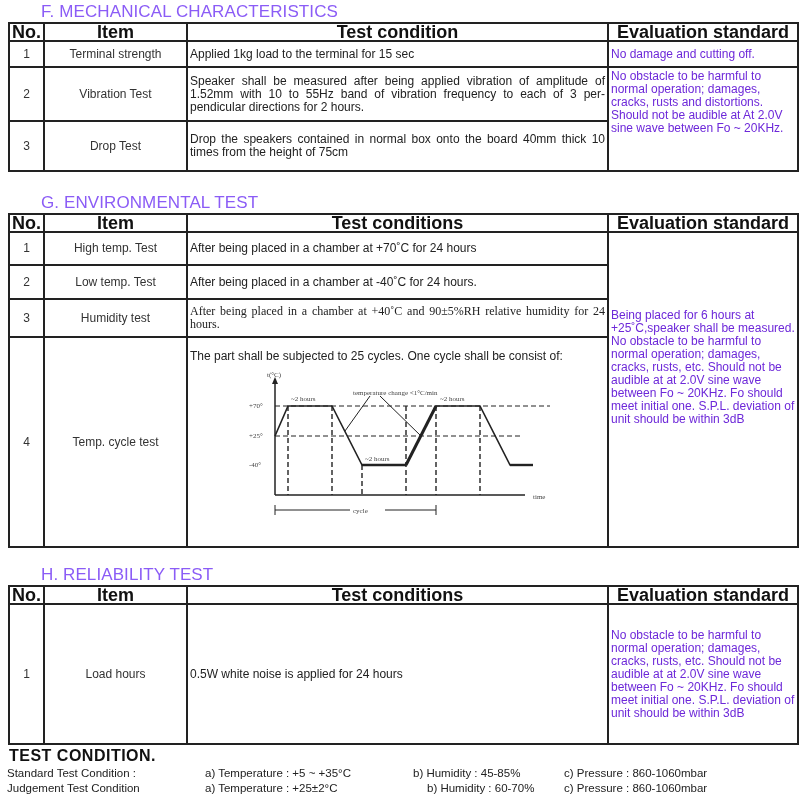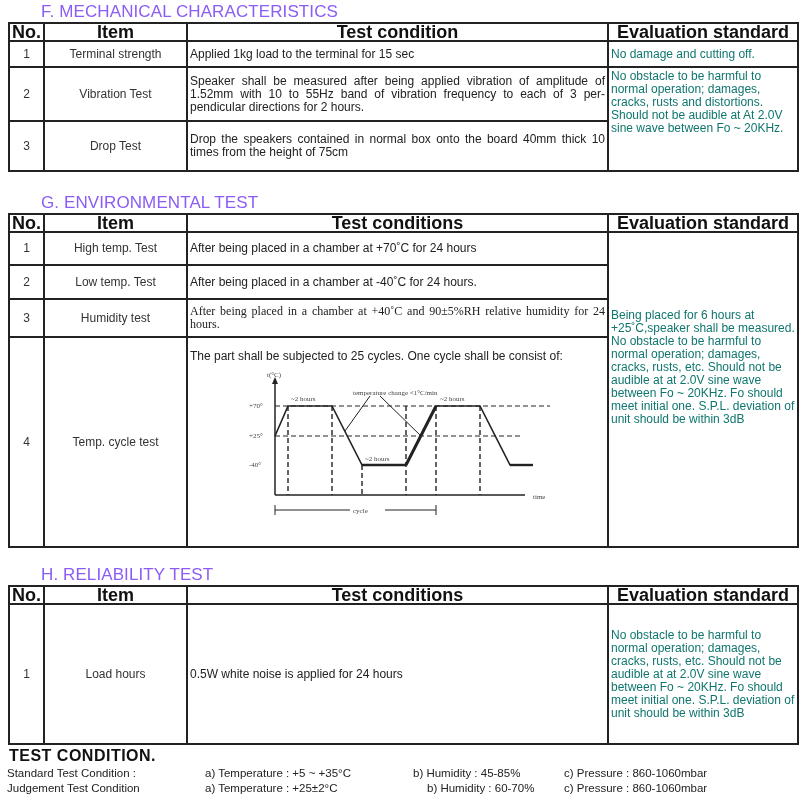--- a/index.html
+++ b/index.html
@@ -5,21 +5,21 @@
   html, body { margin:0; padding:0; background:#ffffff; }
   body { width:800px; height:800px; position:relative; overflow:hidden;
          font-family:"Liberation Sans", sans-serif; color:#111; }
   .sec-title { position:absolute; left:9px; font-size:17px; letter-spacing:0.1px; color:#8b5cf6; white-space:nowrap;margin-left:32px; }
   table.spec { position:absolute; left:8px; width:789px; border-collapse:collapse; table-layout:fixed; }
   table.spec td, table.spec th { border:2px solid #222; padding:0 2px; vertical-align:middle; font-size:12px; line-height:13px; }
   table.spec th { font-weight:bold; font-size:18px; height:16px; line-height:15px; }
   col.c-no { width:35px; } col.c-item { width:143px; } col.c-cond { width:421px; } col.c-eval { width:190px; }
   td.no, td.item { text-align:center; color:#333; }
   td.cond { text-align:justify; text-align-last:left; color:#222; }
-  td.eval { color:#0f766e; }
+  td.eval { color:#6d28d9; }
   .serifsmall { font-family:"Liberation Serif", serif; font-size:11.5px; }
   .foot { position:absolute; left:7px; font-size:11.5px; white-space:nowrap; color:#222; }
   .foot-title { position:absolute; left:9px; top:747px; font-size:16px; font-weight:bold; letter-spacing:0.5px; }
   .foot span { position:absolute; top:0; }
   .chart-wrap { position:relative; width:310px; height:150px; margin:6px 0 0 55px; }
   .chart-wrap svg { position:absolute; left:0; top:0; }
 </style>
 </head>
 <body>
 

